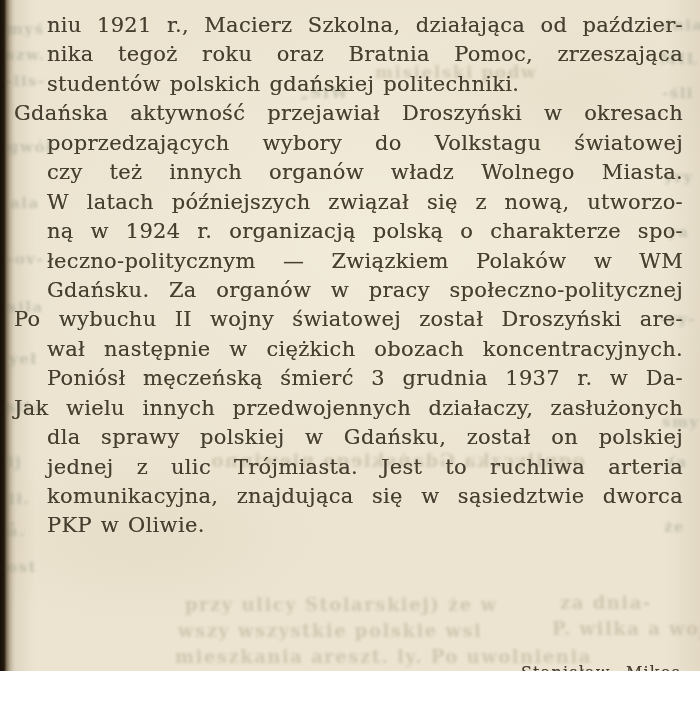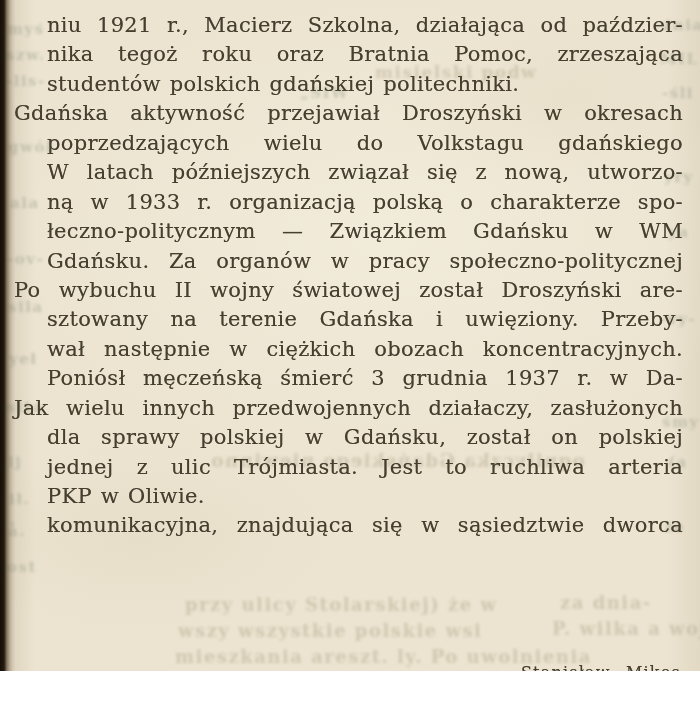--- a/index.html
+++ b/index.html
@@ -90,29 +90,29 @@
       <span class="ghost tan" style="left: 178px; top: 622px; font-size: 18px;">wszy wszystkie polskie wsi</span>
       <span class="ghost tan" style="left: 552px; top: 620px; font-size: 18px;">P. wilka a woj-</span>
       <span class="ghost tan" style="left: 175px; top: 648px; font-size: 18px;">mieszkania  areszt.  ly.  Po  uwolnienia</span>
       <span class="ghost tan" style="left: 168px; top: 694px; font-size: 18px;">z więzienia temu w tym czego pojąc niep</span>
     </div>
   <div class="textblock" id="lines">
       <div class="line indent">niu 1921 r., Macierz Szkolna, działająca od paździer-</div>
       <div class="line indent">nika tegoż roku oraz Bratnia Pomoc, zrzeszająca</div>
       <div class="line indent ragged">studentów polskich gdańskiej politechniki.</div>
       <div class="line">Gdańska aktywność przejawiał Droszyński w okresach</div>
-      <div class="line indent">poprzedzających wielu do Volkstagu gdańskiego</div>
+      <div class="line indent">poprzedzających wybory do Volkstagu światowej</div>
+      <div class="line indent">czy też innych organów władz Wolnego Miasta.</div>
       <div class="line indent">W latach późniejszych związał się z nową, utworzo-</div>
-      <div class="line indent">ną w 1933 r. organizacją polską o charakterze spo-</div>
-      <div class="line indent">łeczno-politycznym — Związkiem Gdańsku w WM</div>
+      <div class="line indent">ną w 1924 r. organizacją polską o charakterze spo-</div>
+      <div class="line indent">łeczno-politycznym — Związkiem Polaków w WM</div>
       <div class="line indent">Gdańsku. Za organów w pracy społeczno-politycznej</div>
       <div class="line">Po wybuchu II wojny światowej został Droszyński are-</div>
-      <div class="line indent">sztowany na terenie Gdańska i uwięziony. Przeby-</div>
       <div class="line indent">wał następnie w ciężkich obozach koncentracyjnych.</div>
       <div class="line indent">Poniósł męczeńską śmierć 3 grudnia 1937 r. w Da-</div>
       <div class="line">Jak wielu innych przedwojennych działaczy, zasłużonych</div>
       <div class="line indent">dla sprawy polskiej w Gdańsku, został on polskiej</div>
       <div class="line indent">jednej z ulic Trójmiasta. Jest to ruchliwa arteria</div>
+      <div class="line indent">komunikacyjna, znajdująca się w sąsiedztwie dworca</div>
       <div class="line indent ragged">PKP w Oliwie.</div>
-      <div class="line indent">komunikacyjna, znajdująca się w sąsiedztwie dworca</div>
     </div>
   <div class="signature">Stanisław Mikos</div>
 </div>
 
 </body></html>

